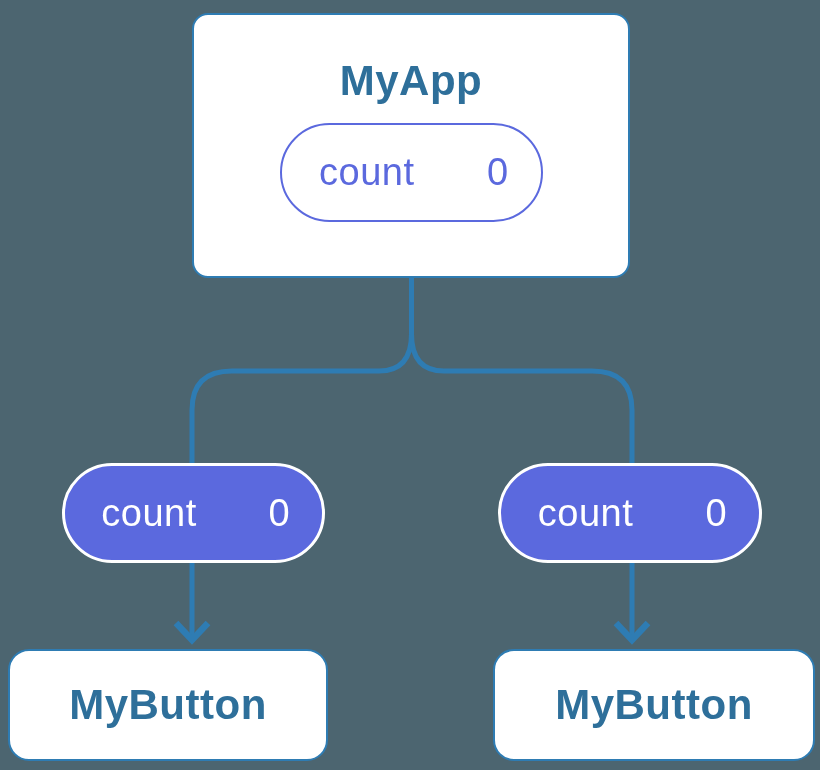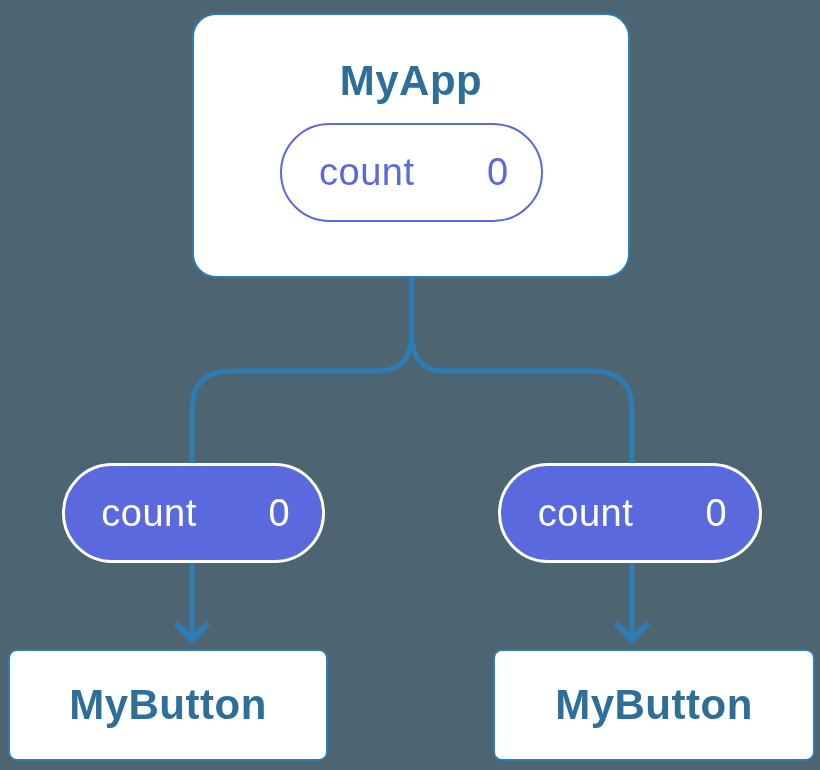--- a/index.html
+++ b/index.html
@@ -28,21 +28,21 @@
     z-index: 1;
     display: flex;
     flex-direction: column;
     align-items: center;
   }
   .root-box {
     left: 192px;
     top: 13px;
     width: 438px;
     height: 265px;
-    border-radius: 24px;
+    border-radius: 16px;
   }
   .node-title {
     color: #2E6F9A;
     font-size: 42px;
     font-weight: 600;
     letter-spacing: 0.5px;
     line-height: 1;
   }
   .root-box .node-title {
     margin-top: 45px;
@@ -95,21 +95,21 @@
     width: 2.5px;
     background: #5B69DE;
   }
   .child-pill .pill-divider {
     width: 3px;
     background: #ffffff;
   }
   .child-box {
     top: 649px;
     height: 112px;
-    border-radius: 9px;
+    border-radius: 21px;
     justify-content: center;
   }
   .child-box.left  { left: 8px;   width: 320px; }
   .child-box.right { left: 493px; width: 322px; }
 </style>
 </head>
 <body>
 
 <div class="canvas">
 

